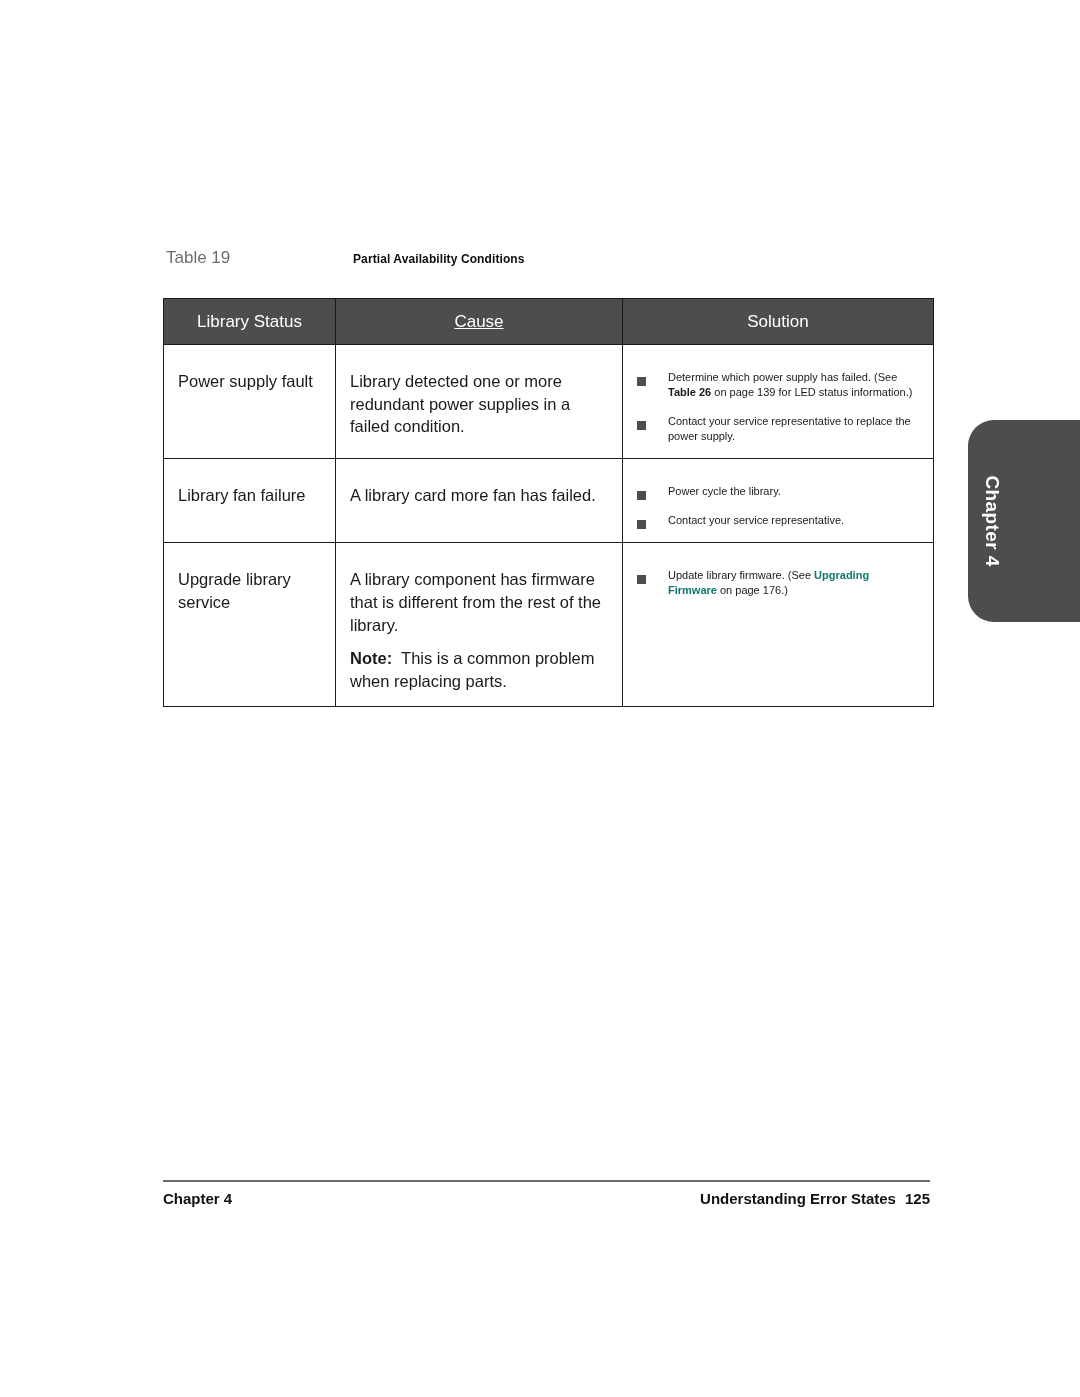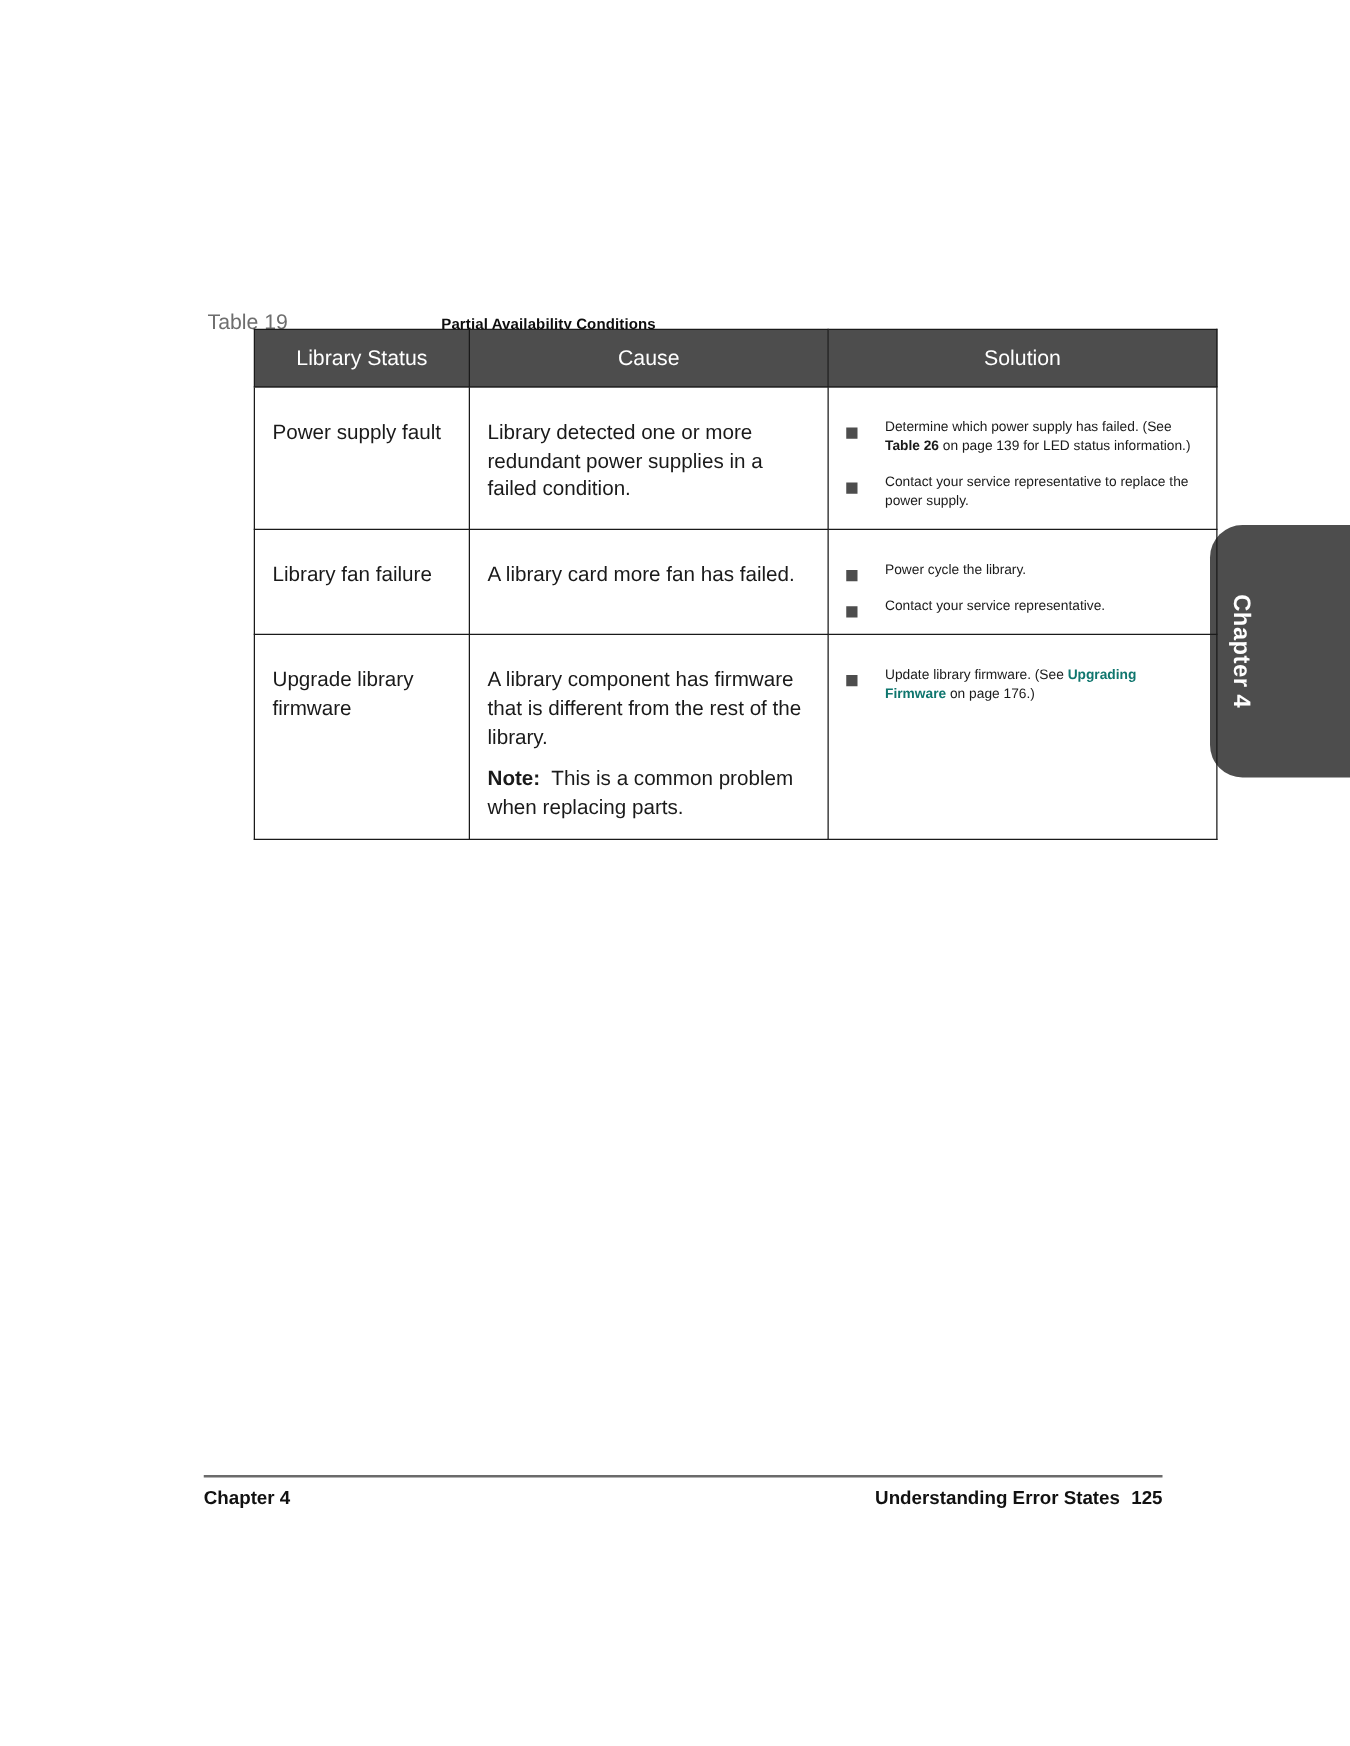--- a/index.html
+++ b/index.html
@@ -70,44 +70,43 @@
     font-size: 12px;
     font-weight: bold;
     letter-spacing: 0.1px;
     white-space: nowrap;
   }
 
   
   .doc-table {
     position: absolute;
     left: 163px;
-    top: 263px;
+    top: 298px;
     width: 767px;
     border-collapse: collapse;
     table-layout: fixed;
-    margin-left: 40px;
   }
   .doc-table th,
   .doc-table td {
     border: 1px solid #1a1a1a;
     vertical-align: top;
     padding: 0;
   }
   .doc-table thead th {
     background: #4d4d4d;
     color: #ffffff;
     font-weight: normal;
     font-size: 17px;
     text-align: center;
     height: 45px;
     vertical-align: middle;
     border-color: #1a1a1a;
   }
   .col-status { width: 171px; }
-  .col-cause  { width: 286px; }
+  .col-cause  { width: 286px; text-decoration: underline; }
   .col-soln   { width: 310px; }
 
   .cell {
     padding: 25px 14px 14px 14px;
     font-size: 16.5px;
     line-height: 1.37;
     color: #1a1a1a;
   }
   .cell p {
     margin: 0 0 11px 0;
@@ -242,21 +241,21 @@
                 <span>Contact your service representative.</span>
               </li>
             </ul>
           </div>
         </td>
       </tr>
 
       <tr>
         <td class="row-status">
           <div class="cell">
-              <p>Upgrade library firmware</p>
+              <p>Upgrade library service</p>
             </div>
         </td>
         <td>
           <div class="cell">
             <p>A library component has firmware that is different from the rest of the library.</p>
             <p><span class="bold">Note:</span>&nbsp; <span>This is a common problem when replacing parts.</span></p>
           </div>
         </td>
         <td>
           <div class="cell">

